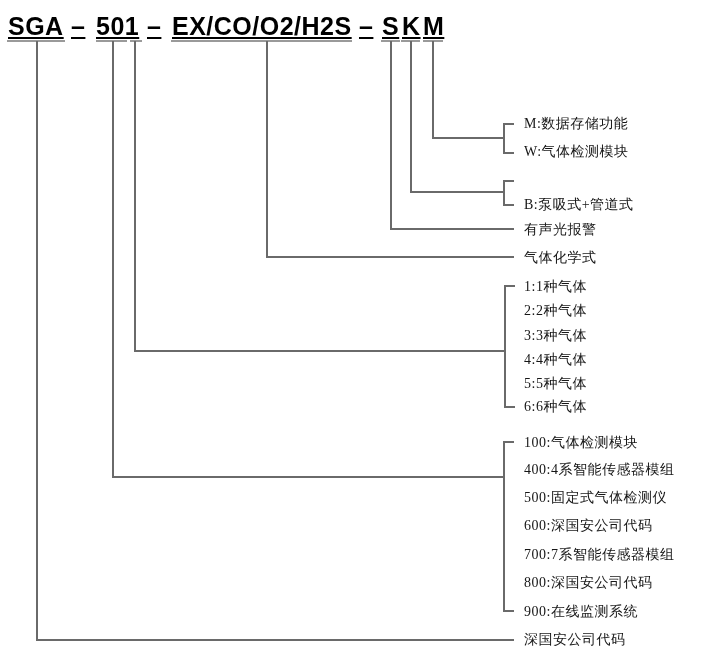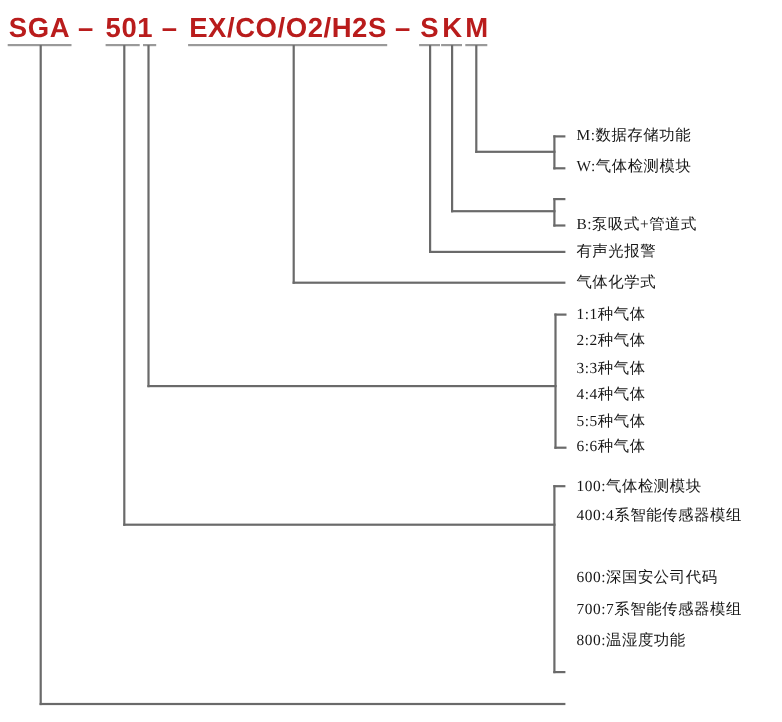--- a/index.html
+++ b/index.html
@@ -8,21 +8,21 @@
     width:711px;height:656px;
     background:#ffffff;
     overflow:hidden;
     font-family:"Liberation Sans",sans-serif;
   }
   
   .tseg{
     position:absolute;top:11px;
     font-family:"Liberation Sans",sans-serif;
     font-weight:bold;font-size:25px;line-height:30px;
-    color:#b91c1c;white-space:nowrap;letter-spacing:0.5px;
+    color:#000000;white-space:nowrap;letter-spacing:0.5px;text-decoration:underline;
   }
   
   .u{position:absolute;height:2px;background:#9a9a9a;}
   
   .ln{position:absolute;background:#6a6a6a;}
   .v{width:2px;}
   .h{height:2px;}
   
   .lbl{
     position:absolute;left:524px;
@@ -94,18 +94,21 @@
 
   <div class="lbl" style="top:276px">1:1种气体</div>
   <div class="lbl" style="top:300px">2:2种气体</div>
   <div class="lbl" style="top:325px">3:3种气体</div>
   <div class="lbl" style="top:349px">4:4种气体</div>
   <div class="lbl" style="top:373px">5:5种气体</div>
   <div class="lbl" style="top:396px">6:6种气体</div>
 
   <div class="lbl" style="top:432px">100:气体检测模块</div>
   <div class="lbl" style="top:459px">400:4系智能传感器模组</div>
+  <div class="lbl" style="top:487px">500:固定式气体检测仪</div>
   <div class="lbl" style="top:515px">600:深国安公司代码</div>
   <div class="lbl" style="top:544px">700:7系智能传感器模组</div>
-  <div class="lbl" style="top:572px">800:温湿度功能</div>
+  <div class="lbl" style="top:572px">800:深国安公司代码</div>
+  <div class="lbl" style="top:601px">900:在线监测系统</div>
 
+  <div class="lbl" style="top:629px">深国安公司代码</div>
 
 </div>
 
 </body></html>

